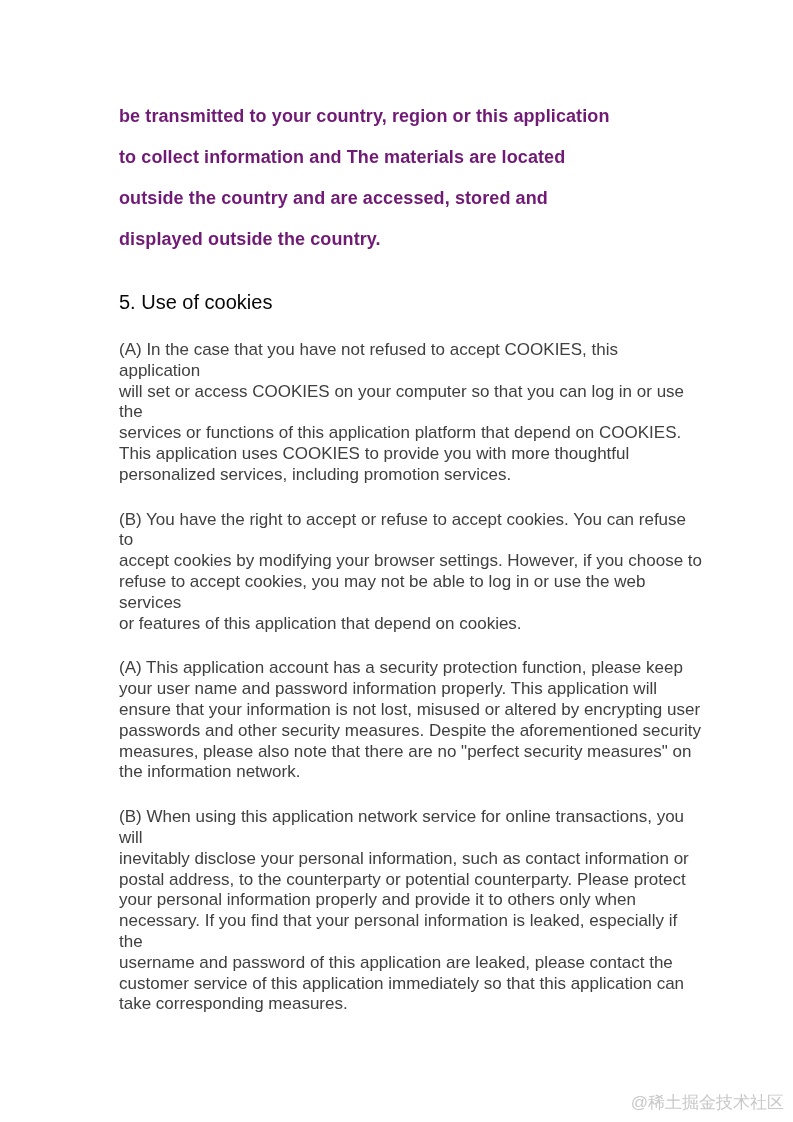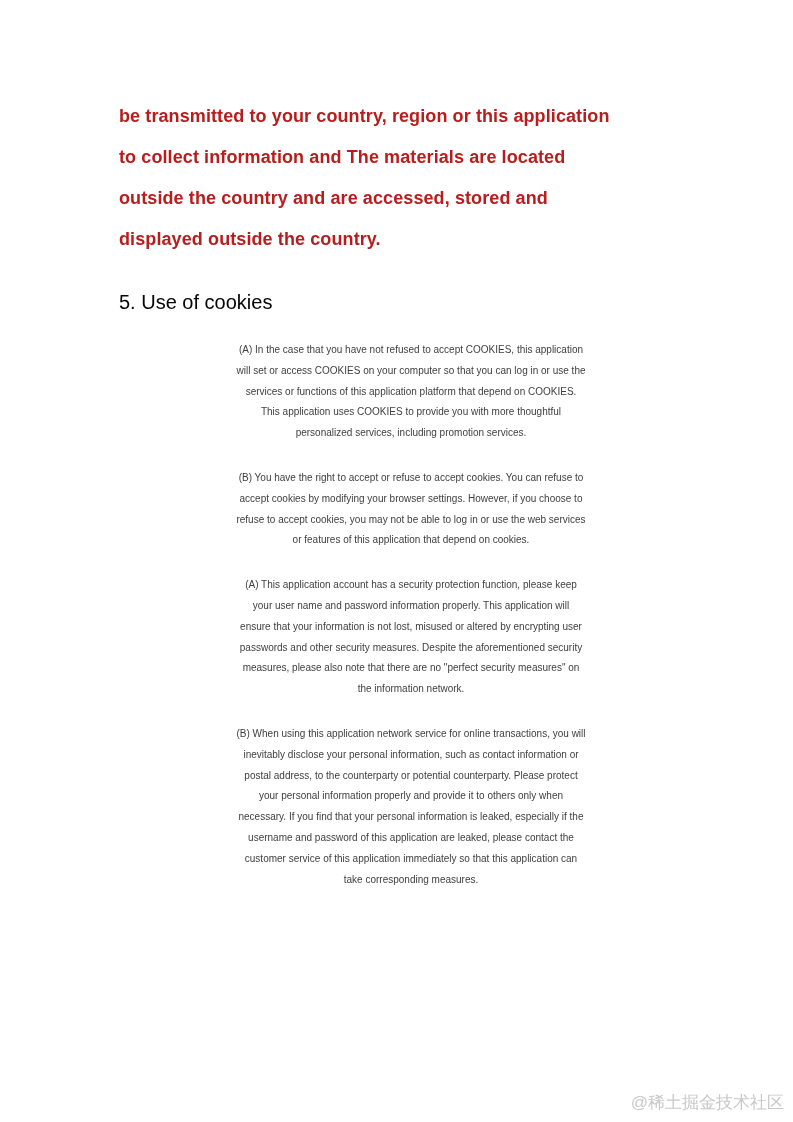--- a/index.html
+++ b/index.html
@@ -18,39 +18,38 @@
     position: absolute;
     left: 119px;
     top: 96px;
     width: 584px;
   }
   .intro-para {
     margin: 0;
     font-size: 18px;
     font-weight: bold;
     line-height: 41px;
-    color: #b91c1c;
+    color: #701a75;
     white-space: pre-line;
     letter-spacing: 0.1px;
   }
   .section-heading {
     margin: 28px 0 0 0;
     font-size: 20px;
     font-weight: normal;
     line-height: 28px;
     color: #060606;
   }
   .body-para {
     margin: 24px 0 0 0;
-    font-size: 10px;
+    font-size: 17px;
     font-weight: normal;
     line-height: 20.8px;
     color: #404040;
     white-space: pre-line;
-    text-align: center;
   }
   .watermark {
     position: absolute;
     right: 9px;
     top: 1092px;
     font-size: 17px;
     line-height: 22px;
     color: #c8c8c8;
     text-align: right;
   }

